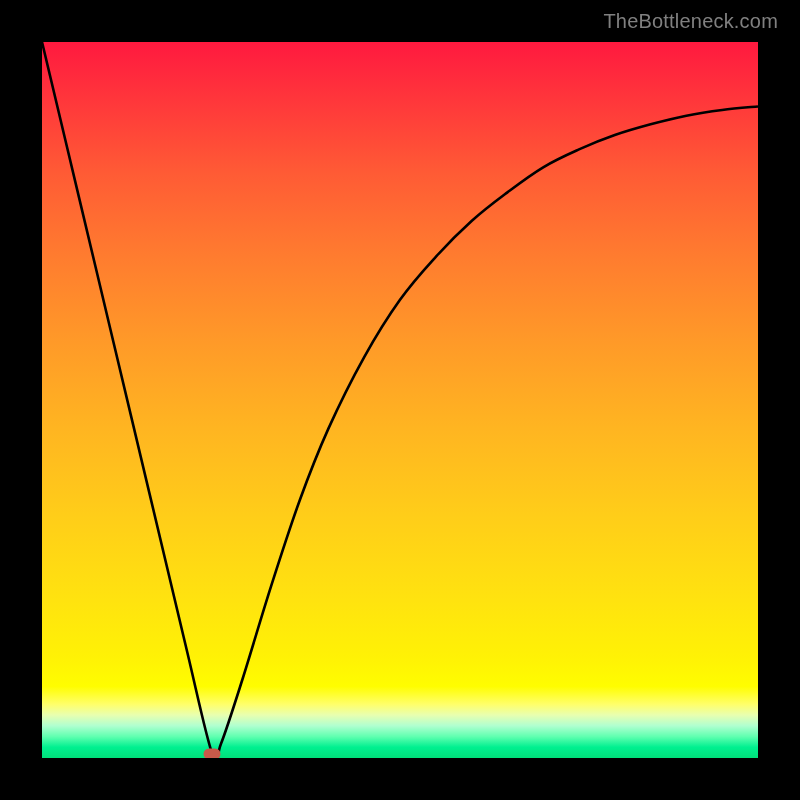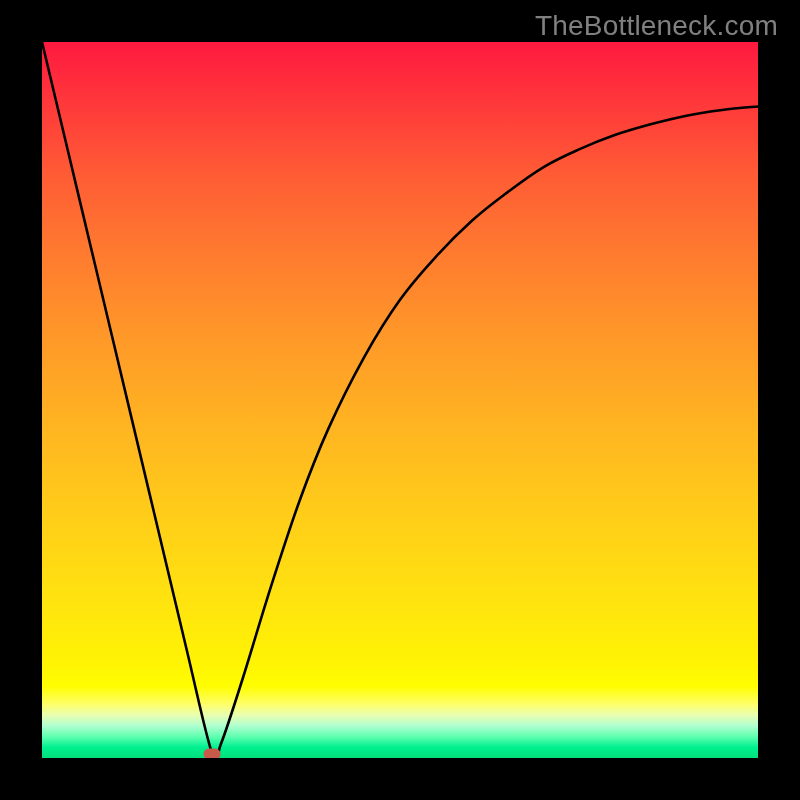--- a/index.html
+++ b/index.html
@@ -58,21 +58,21 @@
     height: 11px;
     background: #c85a4a;
     border-radius: 6px;
     transform: translate(-50%, -50%);
   }
   .watermark {
     position: absolute;
     top: 10px;
     right: 22px;
     font-family: Arial, Helvetica, sans-serif;
-    font-size: 28px;
+    font-size: 20px;
     color: #808080;
     letter-spacing: 0.2px;
   }
 </style>
 </head>
 <body>
 
 <div class="frame">
   <div class="watermark">TheBottleneck.com</div>
   <div class="plot">

